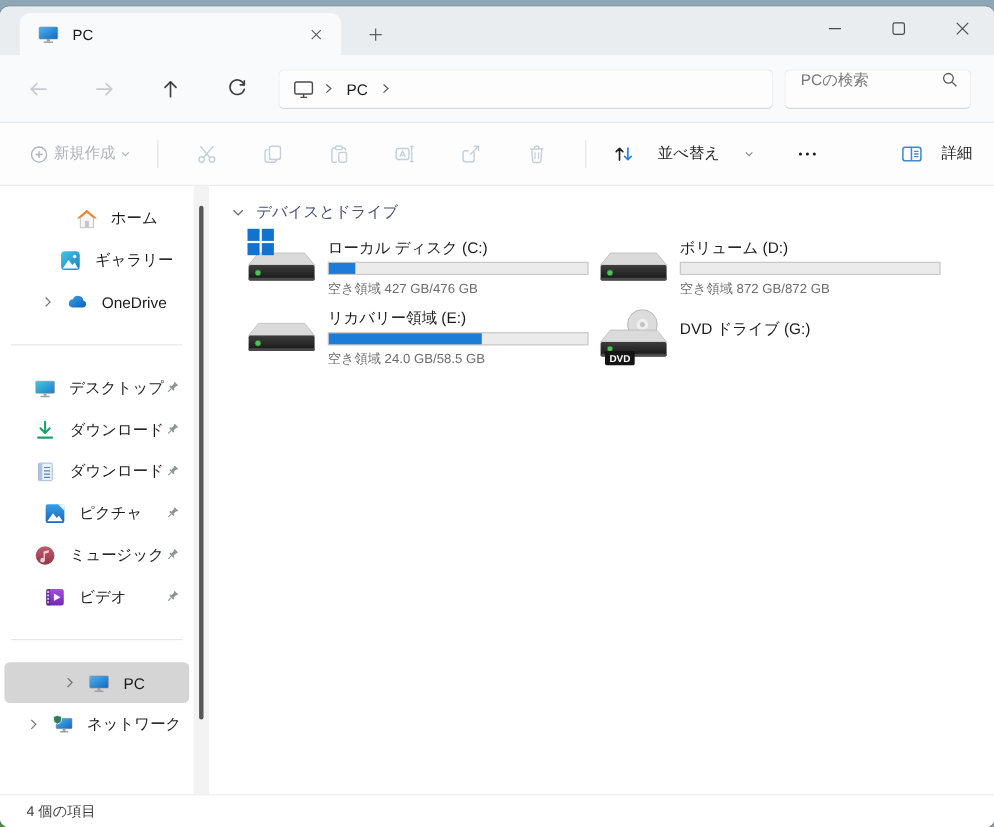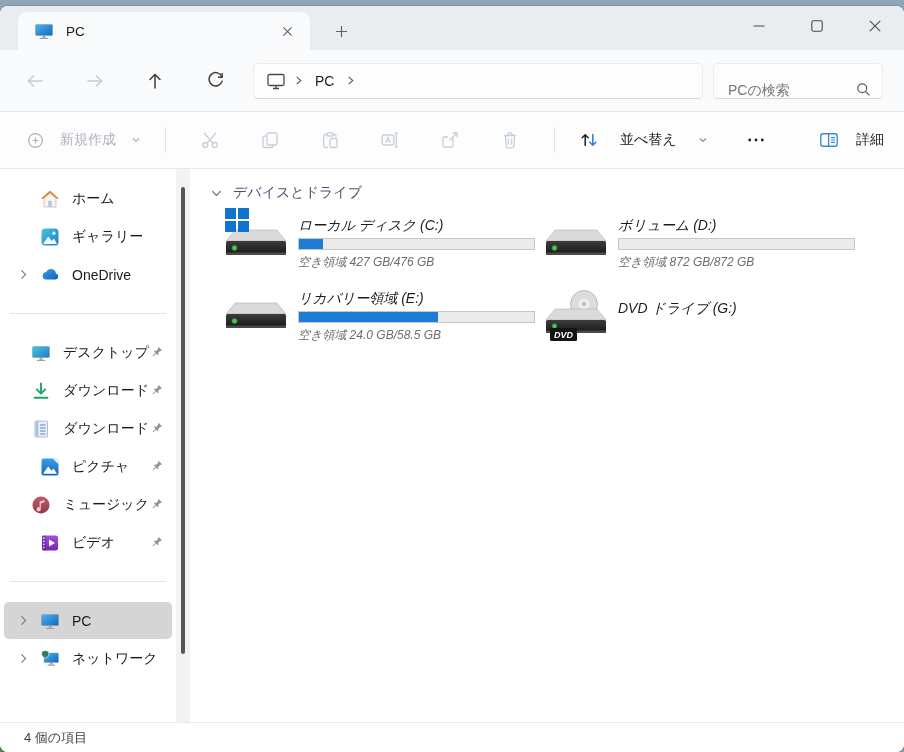--- a/index.html
+++ b/index.html
@@ -33,51 +33,51 @@
   .nav-btn + .nav-btn { margin-left:16px; }
   .nav-btn.disabled { color:#c7cbd0; }
   .nav-btn.enabled { color:#3d3d3d; }
   .addressbar { margin-left:16px; width:450px; height:36px; background:#fdfdfd;
                 border:1px solid #ececec; border-bottom-color:#d5d5d5; border-radius:5px;
                 display:flex; align-items:center; padding:0 8px 0 12px; }
   .crumb-label { font-size:14px; color:#1b1b1b; padding:0 4px; }
   .crumb-chev { display:flex; align-items:center; padding:0 7px; color:#5a5a5a; }
   .searchbox { margin-left:10px; width:170px; height:36px; background:#fdfdfd;
                border:1px solid #ececec; border-bottom-color:#d5d5d5; border-radius:5px;
-               display:flex; align-items:flex-end; padding:0 10px 0 4px; }
+               display:flex; align-items:flex-start; padding:0 10px 0 4px; }
   .searchbox input { border:none; outline:none; background:transparent; flex:1; min-width:0;
                      font-size:14px; color:#444; padding-left:10px; font-family:inherit; }
   .searchbox input::placeholder { color:#767676; opacity:1; }
   
   .toolbar { height:57px; background:#fdfdfe; border-bottom:1px solid #e8e8e8;
              display:flex; align-items:center; padding:0 16px; flex-shrink:0; }
-  .btn-new { display:flex; align-items:center; gap:15px; color:#aeb4bb; font-size:14px; padding:0 10px; }
+  .btn-new { display:flex; align-items:center; gap:4px; color:#aeb4bb; font-size:14px; padding:0 10px; }
   .tb-sep { width:1px; height:26px; background:#e3e3e3; margin:0 14px; }
   .tb-icon-btn { width:40px; height:40px; margin:0 10px; display:flex; align-items:center; justify-content:center; color:#c4cfda; border-radius:5px; }
   .btn-sort { display:flex; align-items:center; gap:21px; font-size:14px; color:#1f1f1f; margin-left:4px; padding:0 6px; }
   .btn-more { margin-left:24px; width:36px; height:36px; display:flex; align-items:center; justify-content:center; }
   .btn-details { margin-left:auto; display:flex; align-items:center; gap:17px; font-size:14px; color:#1f1f1f; padding:0 4px;justify-content:flex-end; }
   .chev-small { color:#8a8f95; display:flex; }
   
   .winbody { flex:1; display:flex; min-height:0; background:#fff; }
   .sidebar { width:176px; padding-top:10px; flex-shrink:0; }
-  .side-item { height:37px; display:flex; align-items:center; margin:1px 4px; border-radius:5px; padding-left:8px; }
+  .side-item { height:37px; display:flex; align-items:center; margin:1px 4px; border-radius:5px; padding-left:8px;justify-content:center; }
   .side-item.selected { background:#d5d5d5; }
   .side-chev { width:22px; display:flex; justify-content:center; color:#6e6e6e; }
   .side-icon { width:20px; height:20px; margin-left:6px; flex-shrink:0; }
   .side-label { margin-left:12px; font-size:14px; color:#1b1b1b; white-space:nowrap; }
   .side-pin { margin-left:auto; margin-right:8px; display:flex; }
   .side-sep { height:1px; background:#e4e4e4; margin:20px 10px; }
   .scrollcol { width:14px; background:#f3f3f3; position:relative; flex-shrink:0; }
   .scroll-thumb { position:absolute; left:5px; top:18px; width:4px; height:467px; background:#565656; border-radius:2px; }
   
   .main { flex:1; padding:14px 0 0 34px; position:relative; overflow:hidden; }
   .section-head { display:flex; align-items:center; gap:10px; color:#44536f; font-size:14px;
                   margin-left:-14px; height:20px; margin-bottom:12px; }
-  .drives-grid { display:grid; grid-template-columns:320px 320px; row-gap:13px;font-style:italic; }
+  .drives-grid { display:grid; grid-template-columns:320px 320px; row-gap:4px; }
   .tile { display:flex; height:60px; }
   .tile-icon { width:64px; height:52px; position:relative; flex-shrink:0; margin-top:2px; }
   .winlogo { position:absolute; left:1px; top:-9px; width:24px; height:24px;
              display:grid; grid-template-columns:1fr 1fr; grid-template-rows:1fr 1fr; gap:2px; }
   .winlogo span { background:#1272cf; }
   .tile-info { margin-left:10px; width:237px; }
   .tile-name { font-size:14px; color:#1b1b1b; line-height:20px; white-space:nowrap; }
   .tile-name.dvd { margin-top:10px; }
   .tile-bar { margin-top:3px; height:12px; border:1px solid #c6c6c6; background:#ebebeb; }
   .tile-fill { height:100%; background:#1d7cd5; }

